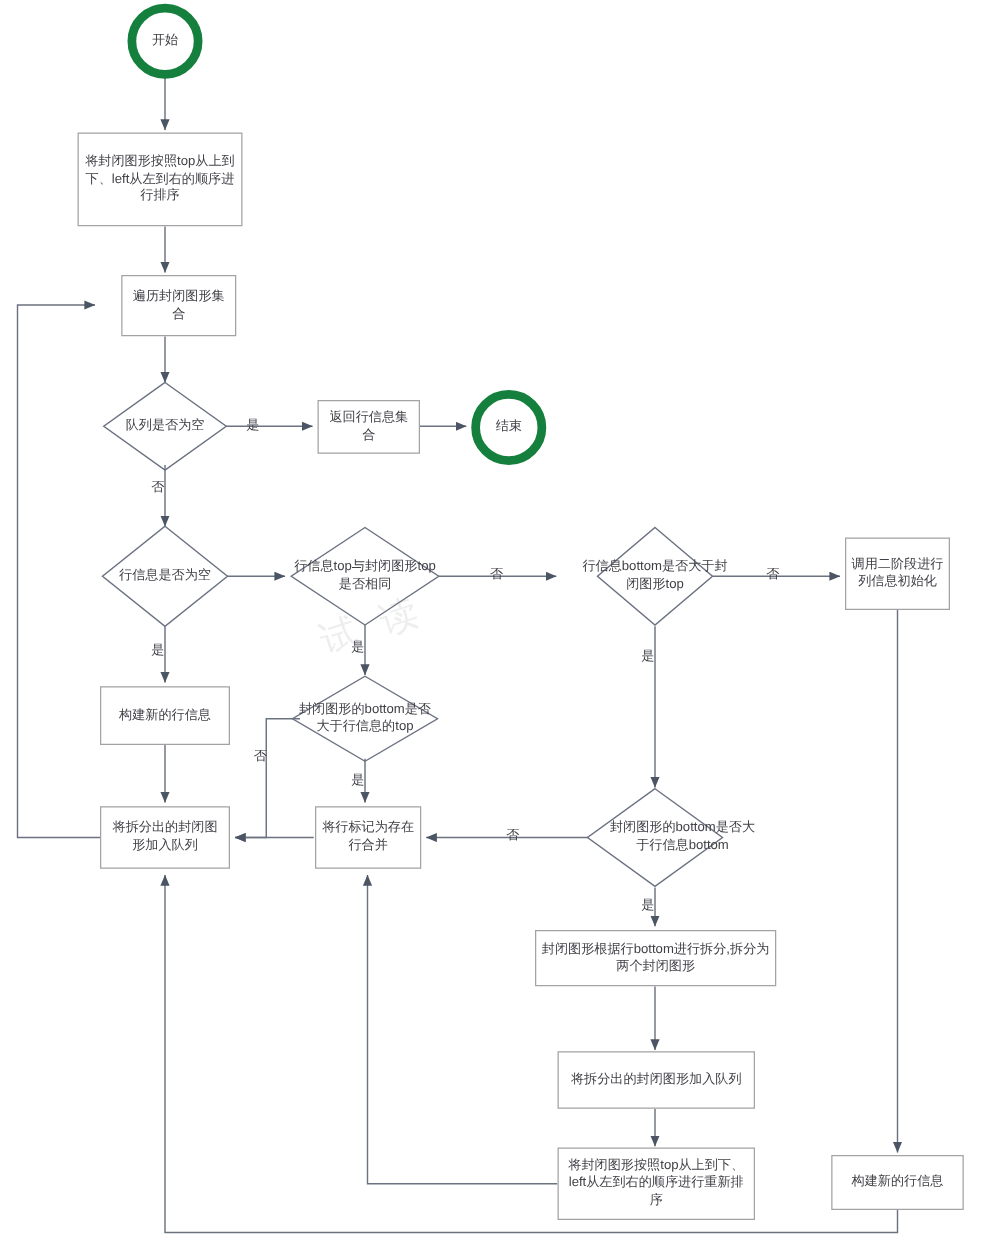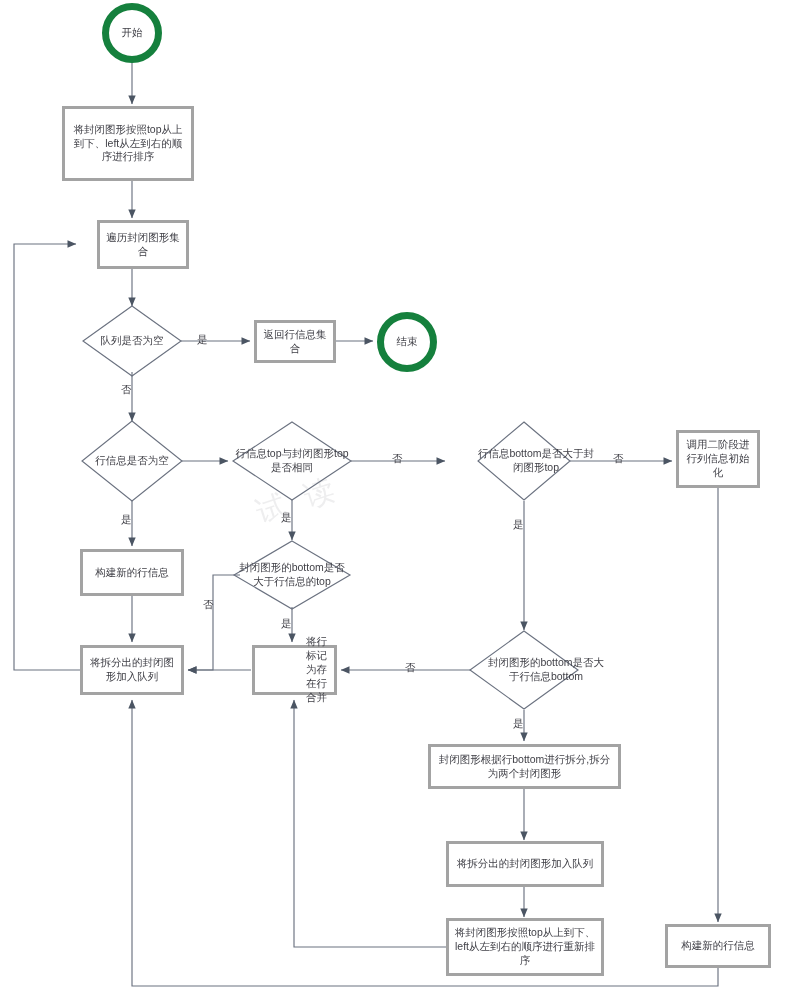--- a/index.html
+++ b/index.html
@@ -1,20 +1,20 @@
 <!DOCTYPE html>
 <html><head>
 <meta charset="utf-8">
 <style>
   html,body{margin:0;padding:0;background:#ffffff;}
   body{font-family:"Liberation Sans","DejaVu Sans",sans-serif;}
   #stage{position:relative;width:785px;height:1000px;background:#fff;overflow:hidden;}
   #stage svg{position:absolute;left:0;top:0;width:785px;height:1000px;}
   .node{position:absolute;box-sizing:border-box;display:flex;align-items:center;justify-content:center;text-align:center;color:#3f3f46;line-height:1.32;}
-  .box{border:3px solid #a3a3a3;background:#fff;font-size:10.5px;padding:2px 4px;}
+  .box{border:1px solid #a3a3a3;background:#fff;font-size:10.5px;padding:2px 4px;}
   .circle{border:7px solid #15803d;border-radius:50%;background:#fff;font-size:10.5px;}
   .diamond-wrap{position:absolute;}
   .diamond-wrap .lbl{position:absolute;left:0;top:0;width:100%;height:100%;display:flex;align-items:center;justify-content:center;text-align:center;font-size:10.5px;color:#3f3f46;line-height:1.3;box-sizing:border-box;padding:0 3px;pointer-events:none;}
   .elbl{position:absolute;font-size:10.5px;color:#3f3f46;background:transparent;white-space:nowrap;}
   .wm{position:absolute;color:rgba(120,120,130,.13);font-size:30px;transform:rotate(-18deg);letter-spacing:6px;pointer-events:none;user-select:none;}
 </style>
 </head>
 <body>
 
 <div id="stage">
@@ -111,21 +111,21 @@
   </div>
 
   <div class="node box" style="left:80px;top:549px;width:104px;height:47px;">
     <span>构建新的行信息</span>
   </div>
 
   <div class="node box" style="left:80px;top:645px;width:104px;height:50px;">
     <span>将拆分出的封闭图形加入队列</span>
   </div>
 
-  <div class="node box" style="left:252px;top:645px;width:85px;height:50px;padding-left:48px;">
+  <div class="node box" style="left:252px;top:645px;width:85px;height:50px;">
     <span>将行标记为存在行合并</span>
   </div>
 
   <div class="node box" style="left:428px;top:744px;width:193px;height:45px;justify-content:center;">
     <span>封闭图形根据行bottom进行拆分,拆分为两个封闭图形</span>
   </div>
 
   <div class="node box" style="left:446px;top:841px;width:158px;height:46px;">
     <span>将拆分出的封闭图形加入队列</span>
   </div>
@@ -143,21 +143,21 @@
   </div>
 
   <div class="diamond-wrap" style="left:82px;top:421px;width:100px;height:80px;">
     <div class="lbl">行信息是否为空</div>
   </div>
 
   <div class="diamond-wrap" style="left:233px;top:422px;width:118px;height:78px;">
     <div class="lbl" style="padding:0 1px;">行信息top与封闭图形top是否相同</div>
   </div>
 
-  <div class="diamond-wrap" style="left:474px;top:422px;width:124px;height:78px;">
+  <div class="diamond-wrap" style="left:462px;top:422px;width:124px;height:78px;">
     <div class="lbl" style="padding:0 1px;">行信息bottom是否大于封闭图形top</div>
   </div>
 
   <div class="diamond-wrap" style="left:234px;top:541px;width:116px;height:68px;">
     <div class="lbl" style="padding:0 1px;">封闭图形的bottom是否大于行信息的top</div>
   </div>
 
   <div class="diamond-wrap" style="left:462px;top:631px;width:124px;height:78px;">
     <div class="lbl" style="padding:0 2px;margin-left:22px;">封闭图形的bottom是否大于行信息bottom</div>
   </div>

